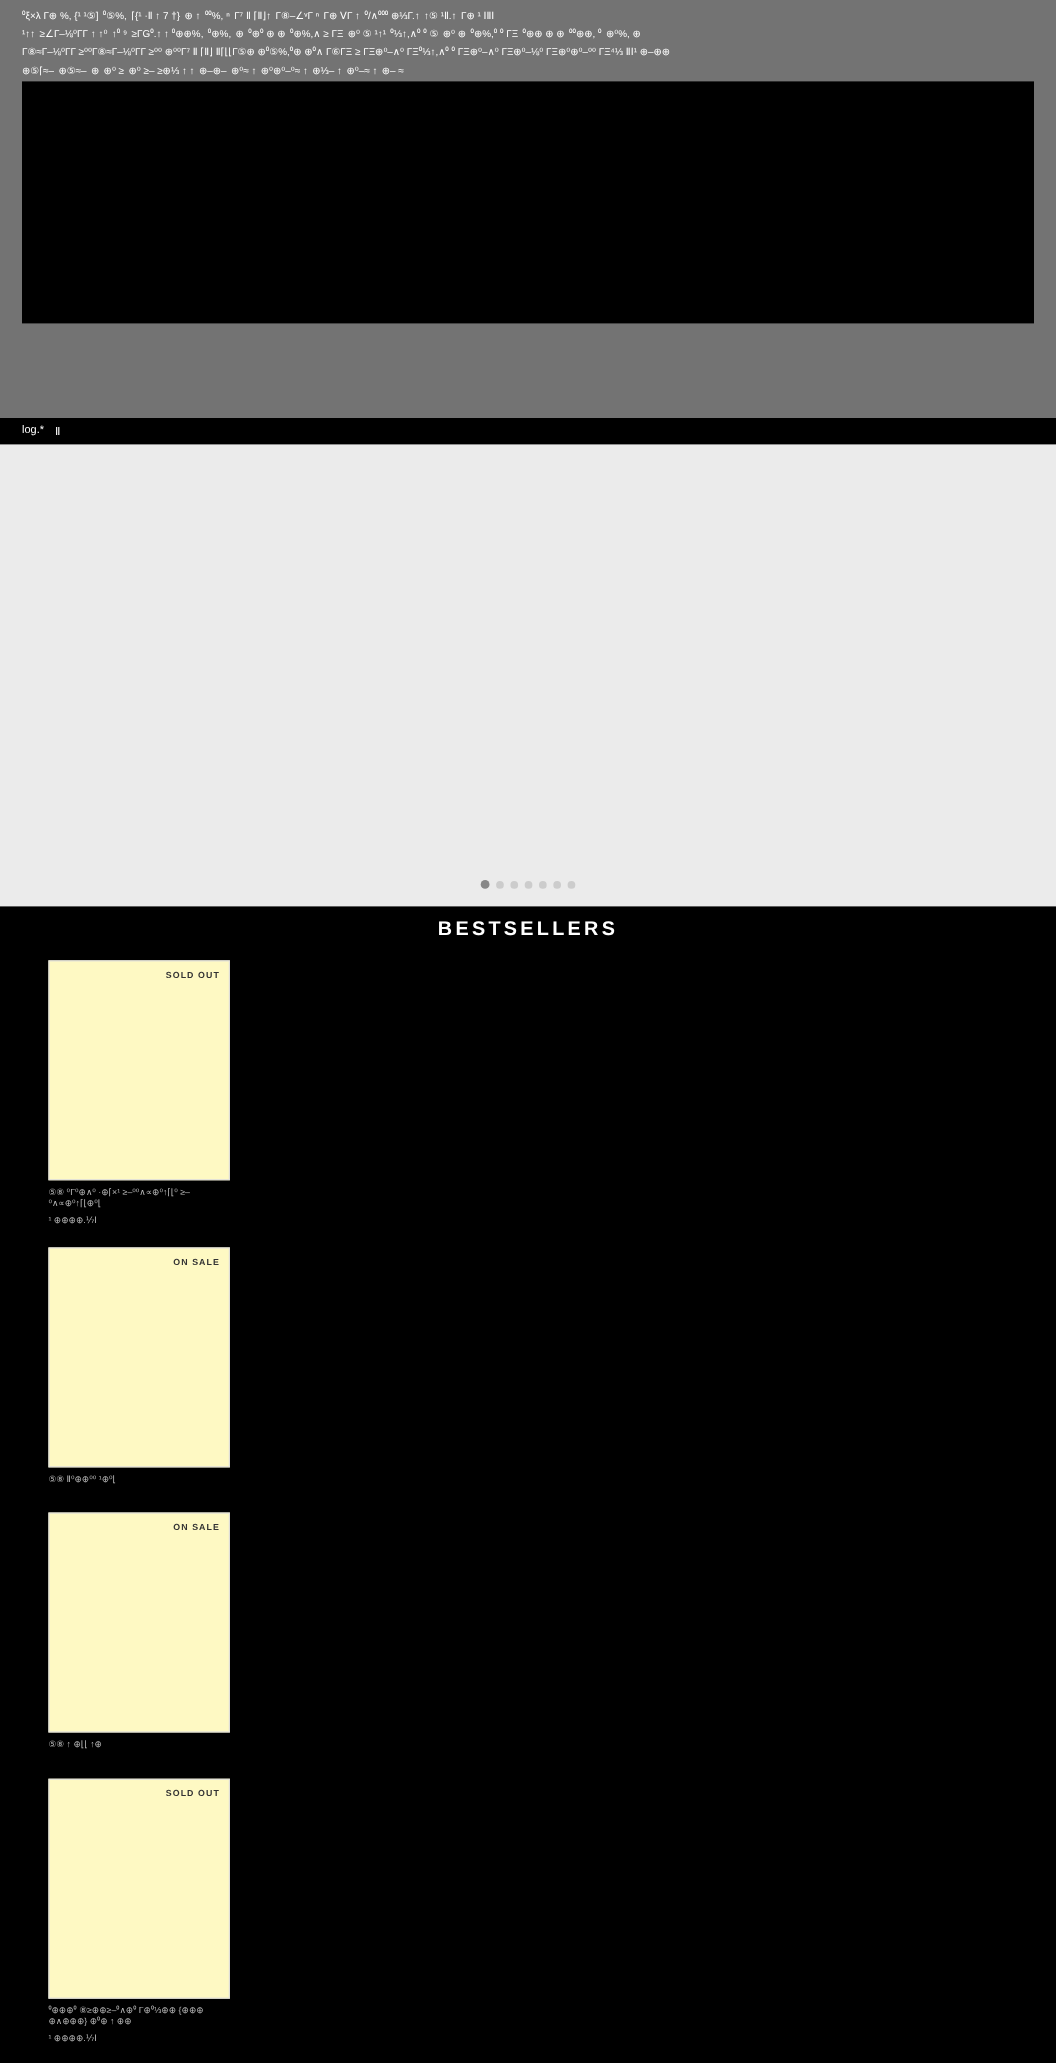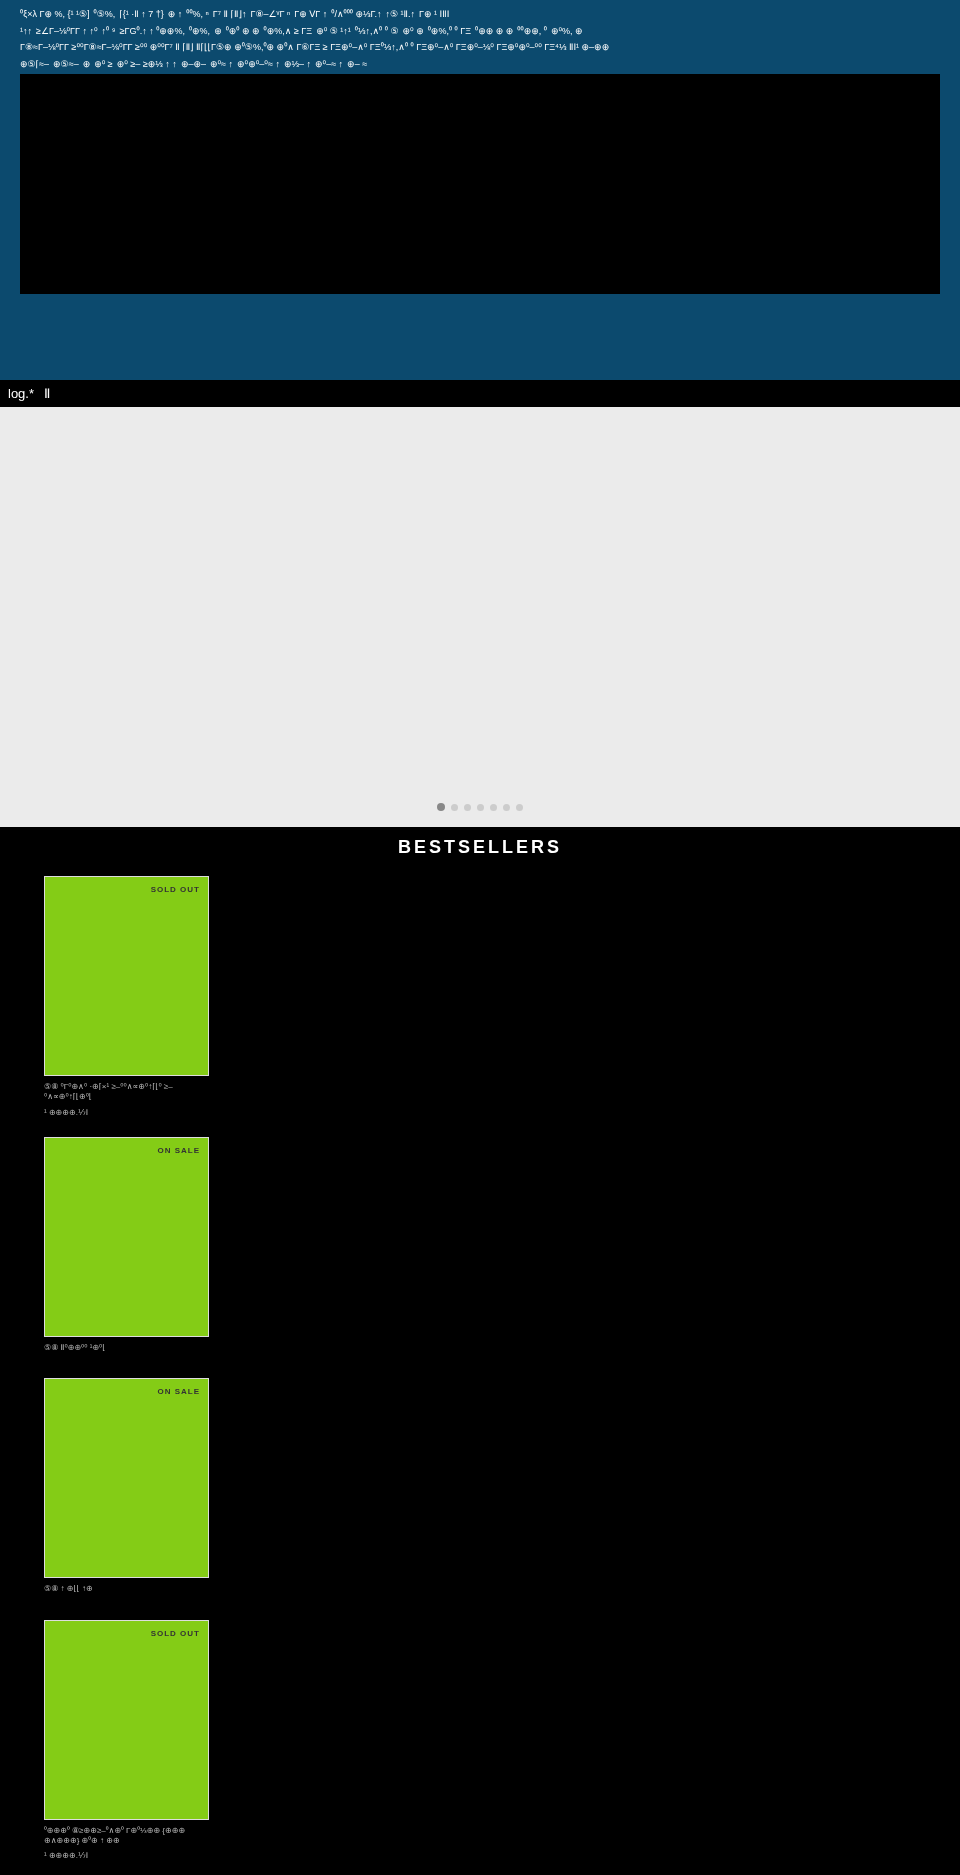--- a/index.html
+++ b/index.html
@@ -6,21 +6,21 @@
     body {
       background: #000;
       color: #fff;
       font-family: Arial, Helvetica, sans-serif;
       font-size: 10px;
       width: 960px;
     }
 
     
     .top-section {
-      background: #0c4a6e;
+      background: #737373;
       padding: 8px 20px 10px 20px;
       min-height: 380px;
     }
 
     .nav-row-1 {
       display: flex;
       flex-wrap: wrap;
       gap: 4px;
       font-size: 9px;
       color: #fff;
@@ -73,22 +73,22 @@
       background: #000;
       height: 220px;
       width: 100%;
     }
 
     
     .log-row {
       display: flex;
       align-items: flex-start;
       gap: 10px;
-      padding: 6px 8px;
-      font-size: 13px;
+      padding: 6px 20px;
+      font-size: 10px;
       color: #fff;
     }
 
     
     .carousel-section {
       background: #ebebeb;
       height: 420px;
       width: 100%;
       position: relative;
       display: flex;
@@ -130,21 +130,21 @@
       color: #fff;
       margin-bottom: 18px;
       text-transform: uppercase;
     }
 
     .product-card {
       margin-bottom: 18px;
     }
 
     .product-image-wrap {
-      background: #84cc16;
+      background: #fef9c3;
       width: 165px;
       height: 200px;
       position: relative;
       display: flex;
       align-items: flex-start;
       justify-content: flex-end;
       padding: 8px;
       border: 1px solid #ddd;
     }
 

